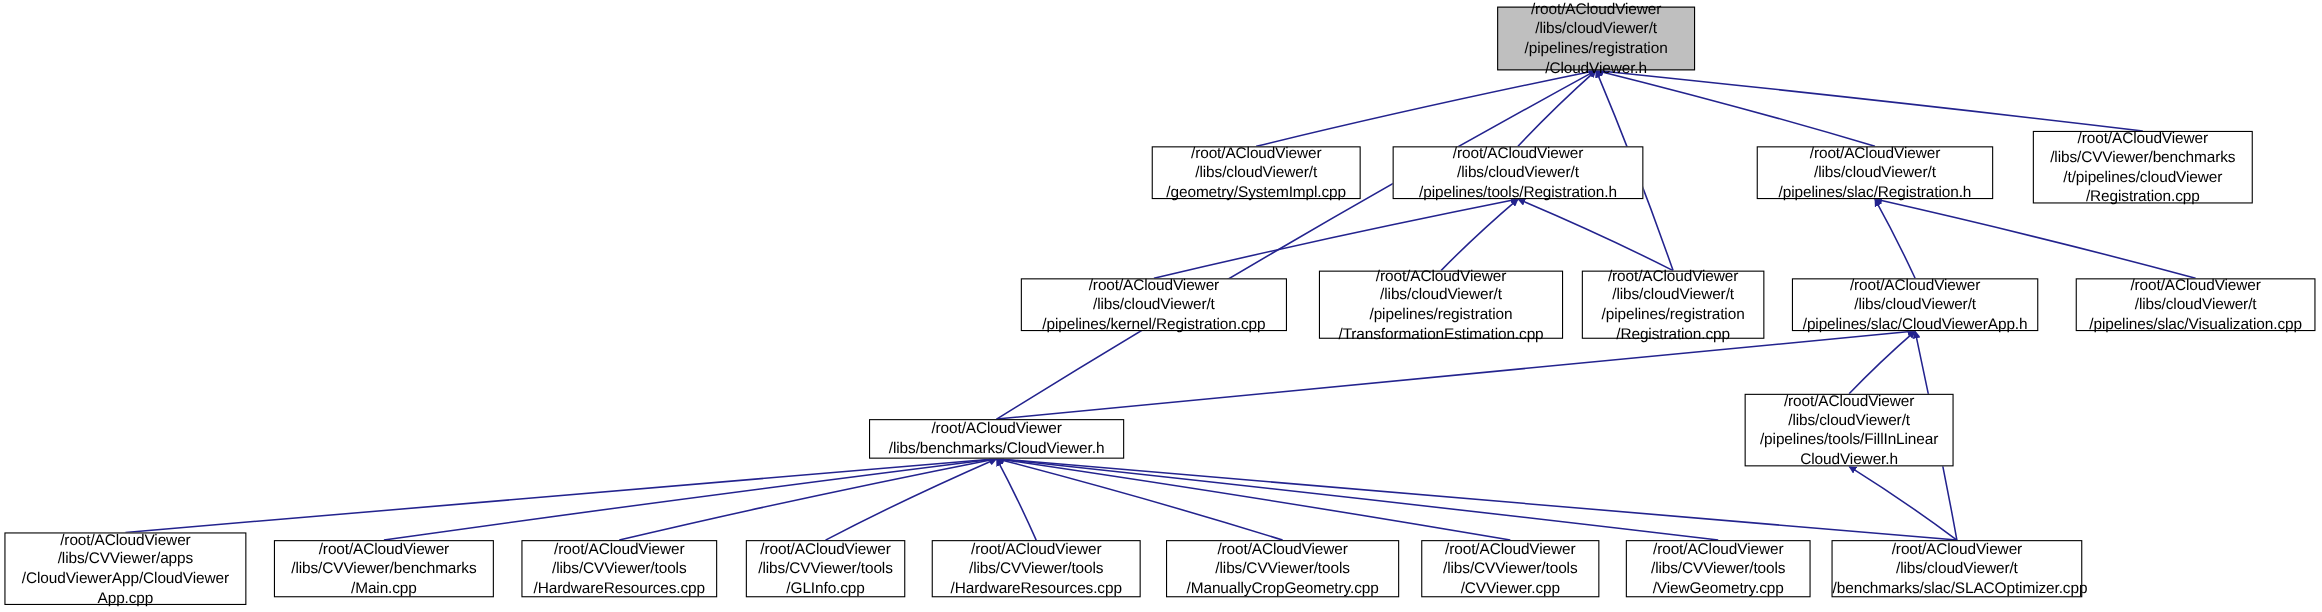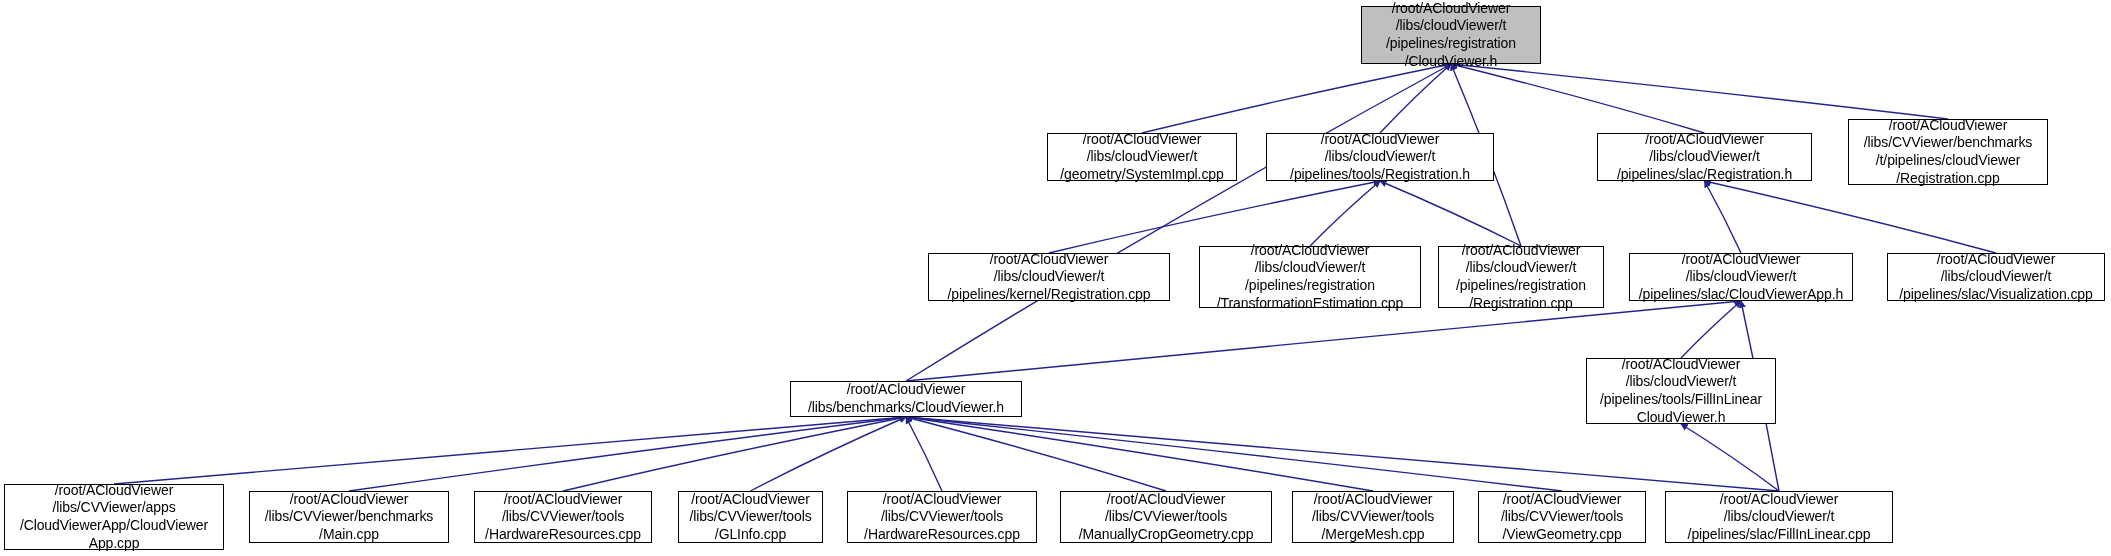--- a/index.html
+++ b/index.html
@@ -95,17 +95,17 @@
       <div class="node" style="left: 1629px; top: 253px; width: 224px; height: 48px;"><span class="ln">/root/ACloudViewer</span><span class="ln">/libs/cloudViewer/t</span><span class="ln">/pipelines/slac/CloudViewerApp.h</span></div>
       <div class="node" style="left: 1887px; top: 253px; width: 218px; height: 48px;"><span class="ln">/root/ACloudViewer</span><span class="ln">/libs/cloudViewer/t</span><span class="ln">/pipelines/slac/Visualization.cpp</span></div>
       <div class="node" style="left: 790px; top: 381px; width: 232px; height: 36px;"><span class="ln">/root/ACloudViewer</span><span class="ln">/libs/benchmarks/CloudViewer.h</span></div>
       <div class="node" style="left: 1586px; top: 358px; width: 190px; height: 66px;"><span class="ln">/root/ACloudViewer</span><span class="ln">/libs/cloudViewer/t</span><span class="ln">/pipelines/tools/FillInLinear</span><span class="ln">CloudViewer.h</span></div>
       <div class="node" style="left: 4px; top: 484px; width: 220px; height: 66px;"><span class="ln">/root/ACloudViewer</span><span class="ln">/libs/CVViewer/apps</span><span class="ln">/CloudViewerApp/CloudViewer</span><span class="ln">App.cpp</span></div>
       <div class="node" style="left: 249px; top: 491px; width: 200px; height: 52px;"><span class="ln">/root/ACloudViewer</span><span class="ln">/libs/CVViewer/benchmarks</span><span class="ln">/Main.cpp</span></div>
       <div class="node" style="left: 474px; top: 491px; width: 178px; height: 52px;"><span class="ln">/root/ACloudViewer</span><span class="ln">/libs/CVViewer/tools</span><span class="ln">/HardwareResources.cpp</span></div>
       <div class="node" style="left: 678px; top: 491px; width: 145px; height: 52px;"><span class="ln">/root/ACloudViewer</span><span class="ln">/libs/CVViewer/tools</span><span class="ln">/GLInfo.cpp</span></div>
       <div class="node" style="left: 847px; top: 491px; width: 190px; height: 52px;"><span class="ln">/root/ACloudViewer</span><span class="ln">/libs/CVViewer/tools</span><span class="ln">/HardwareResources.cpp</span></div>
       <div class="node" style="left: 1060px; top: 491px; width: 212px; height: 52px;"><span class="ln">/root/ACloudViewer</span><span class="ln">/libs/CVViewer/tools</span><span class="ln">/ManuallyCropGeometry.cpp</span></div>
-      <div class="node" style="left: 1292px; top: 491px; width: 162px; height: 52px;"><span class="ln">/root/ACloudViewer</span><span class="ln">/libs/CVViewer/tools</span><span class="ln">/MergeMesh.cpp</span></div>
+      <div class="node" style="left: 1292px; top: 491px; width: 162px; height: 52px;"><span class="ln">/root/ACloudViewer</span><span class="ln">/libs/CVViewer/tools</span><span class="ln">/CVViewer.cpp</span></div>
       <div class="node" style="left: 1478px; top: 491px; width: 168px; height: 52px;"><span class="ln">/root/ACloudViewer</span><span class="ln">/libs/CVViewer/tools</span><span class="ln">/ViewGeometry.cpp</span></div>
-      <div class="node" style="left: 1665px; top: 491px; width: 228px; height: 52px;"><span class="ln">/root/ACloudViewer</span><span class="ln">/libs/cloudViewer/t</span><span class="ln">/pipelines/slac/FillInLinear.cpp</span></div>
+      <div class="node" style="left: 1665px; top: 491px; width: 228px; height: 52px;"><span class="ln">/root/ACloudViewer</span><span class="ln">/libs/cloudViewer/t</span><span class="ln">/benchmarks/slac/SLACOptimizer.cpp</span></div>
     </div>
 </div>
 
 </body></html>

